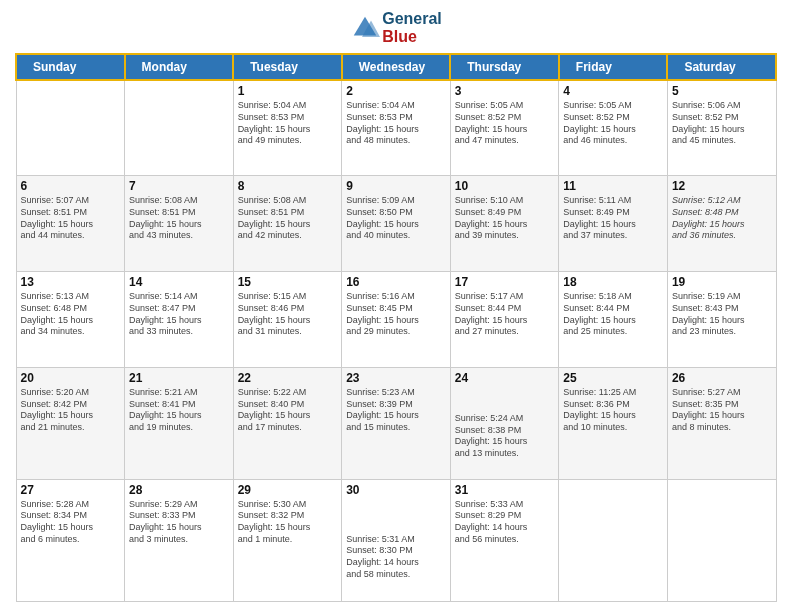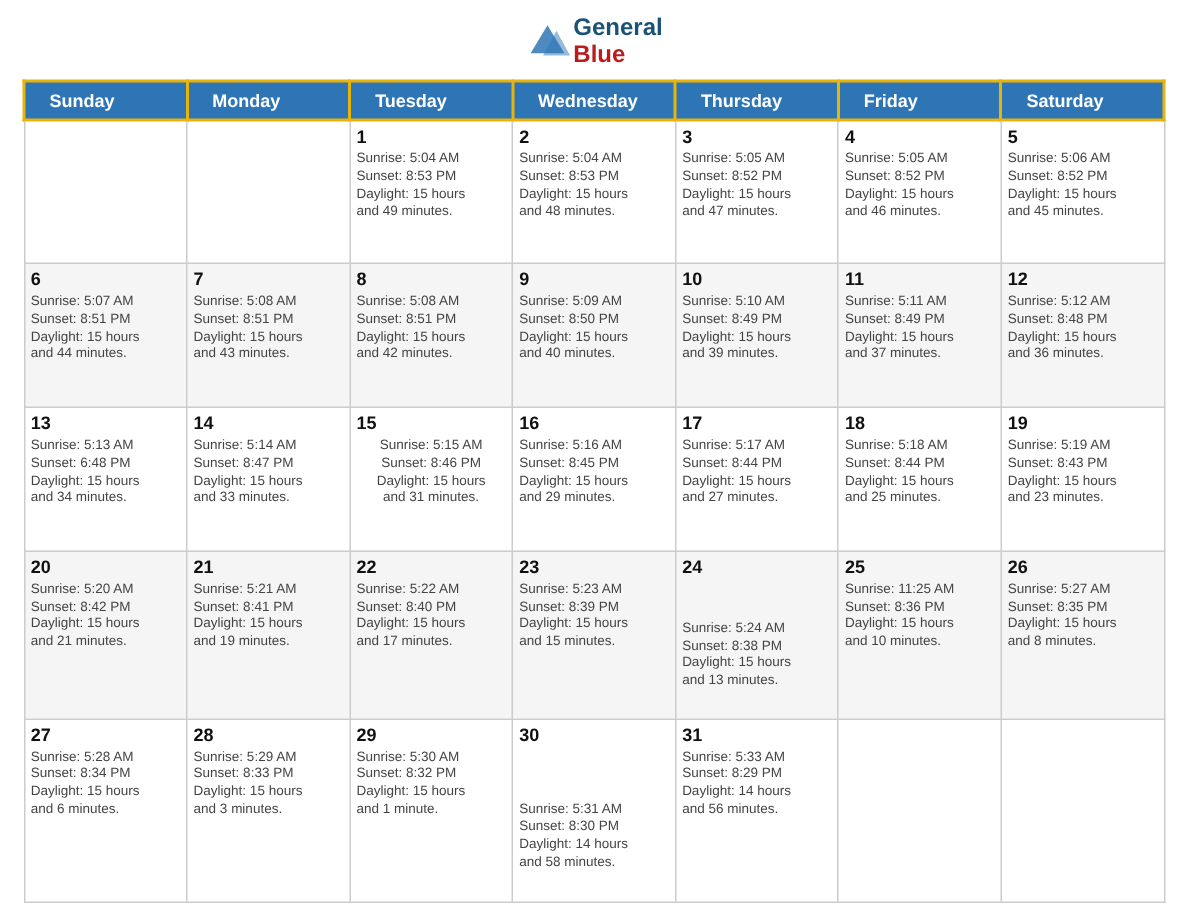--- a/index.html
+++ b/index.html
@@ -206,21 +206,21 @@
           </td>
           <td>
             <span class="day-num">11</span>
             <div class="cell-text" style="white-space: pre-line;">Sunrise: 5:11 AM
 Sunset: 8:49 PM
 Daylight: 15 hours
 and 37 minutes.</div>
           </td>
           <td>
             <span class="day-num">12</span>
-            <div class="cell-text" style="white-space: pre-line;">Sunrise: 5:12 AM
+            <div class="cell-text" style="white-space: pre-line; font-style: italic;">Sunrise: 5:12 AM
 Sunset: 8:48 PM
 Daylight: 15 hours
 and 36 minutes.</div>
           </td>
         </tr>
         <tr>
           <td>
             <span class="day-num">13</span>
             <div class="cell-text" style="white-space: pre-line;">Sunrise: 5:13 AM
 Sunset: 6:48 PM
@@ -229,21 +229,21 @@
           </td>
           <td>
             <span class="day-num">14</span>
             <div class="cell-text" style="white-space: pre-line;">Sunrise: 5:14 AM
 Sunset: 8:47 PM
 Daylight: 15 hours
 and 33 minutes.</div>
           </td>
           <td>
             <span class="day-num">15</span>
-            <div class="cell-text" style="white-space: pre-line; text-align: center;">Sunrise: 5:15 AM
+            <div class="cell-text" style="white-space: pre-line;">Sunrise: 5:15 AM
 Sunset: 8:46 PM
 Daylight: 15 hours
 and 31 minutes.</div>
           </td>
           <td>
             <span class="day-num">16</span>
             <div class="cell-text" style="white-space: pre-line;">Sunrise: 5:16 AM
 Sunset: 8:45 PM
 Daylight: 15 hours
 and 29 minutes.</div>

